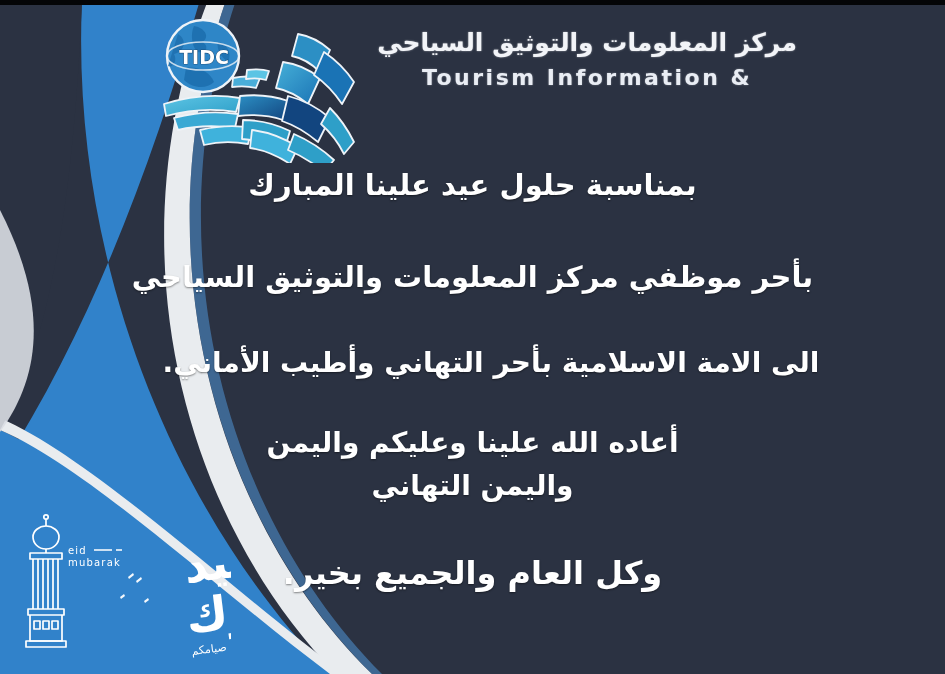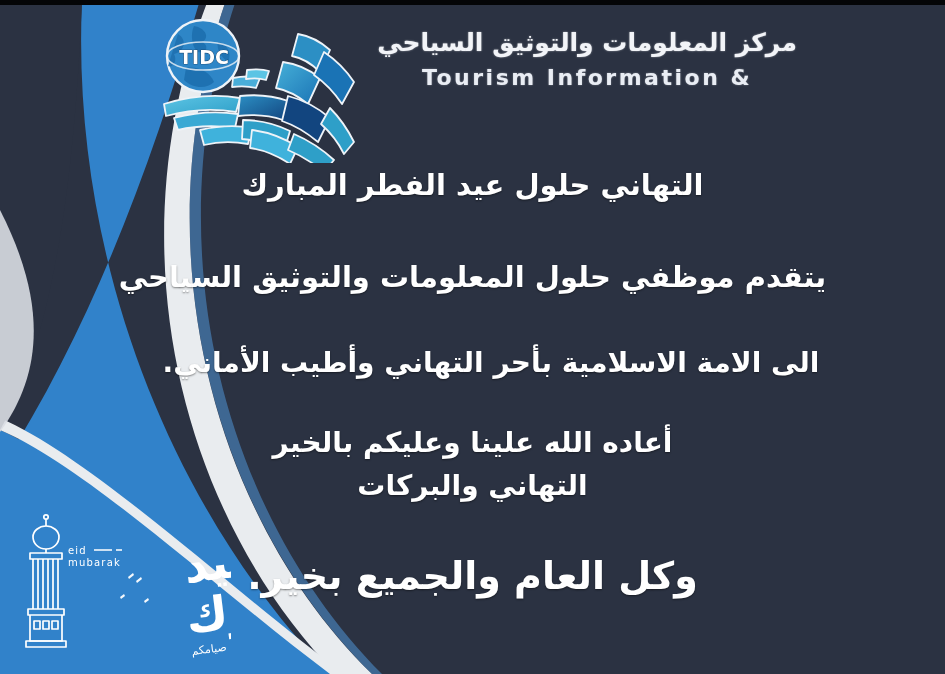--- a/index.html
+++ b/index.html
@@ -97,21 +97,21 @@
     color: #ffffff;
     font-weight: bold;
     text-shadow: 0 1px 2px rgba(0,0,0,.45);
     white-space: nowrap;
   }
   .l1 { font-size: 29px; margin: 0 0 58px 0; }
   .l2 { font-size: 29px; margin: 0 0 52px 0; }
   .l3 { font-size: 28px; margin: 0 0 47px 0; padding-left: 37px; }
   .l4 { font-size: 28px; margin: 0 0 10px 0; }
   .l5 { font-size: 28px; margin: 0 0 52px 0; }
-  .l6 { font-size: 38px; margin: 12px; }
+  .l6 { font-size: 32px; margin: 12px; }
 
   
   .eid-badge {
     position: absolute;
     left: 16px;
     bottom: 4px;
     width: 215px;
     height: 165px;
     z-index: 25;
   }
@@ -198,25 +198,25 @@
       </svg>
     </div>
 
     <div class="brand-text">
       <div class="brand-ar">مركز المعلومات والتوثيق السياحي</div>
       <div class="brand-en1">Tourism Information &amp;</div>
     </div>
   </div>
 
   <div class="message">
-    <p class="msg-line l1">التهاني حلول عيد الفطر المبارك</p>
-    <p class="msg-line l2">يتقدم موظفي حلول المعلومات والتوثيق السياحي</p>
+    <p class="msg-line l1">بمناسبة حلول عيد علينا المبارك</p>
+    <p class="msg-line l2">بأحر موظفي مركز المعلومات والتوثيق السياحي</p>
     <p class="msg-line l3">الى الامة الاسلامية بأحر التهاني وأطيب الأماني.</p>
-    <p class="msg-line l4">أعاده الله علينا وعليكم بالخير</p>
-    <p class="msg-line l5">التهاني والبركات</p>
+    <p class="msg-line l4">أعاده الله علينا وعليكم واليمن</p>
+    <p class="msg-line l5">واليمن التهاني</p>
     <p class="msg-line l6">وكل العام والجميع بخير.</p>
   </div>
 
   <div class="eid-badge">
     <svg viewBox="0 0 215 165" width="215" height="165" aria-hidden="true">
 
       <g fill="none" stroke="#ffffff" stroke-width="1.7" stroke-linejoin="round">
         <path d="M30,48 L30,44"></path>
         <path d="M30,44 C22,44 17,38 17,32 C17,26 23,21 30,21 C37,21 43,26 43,32 C43,38 38,44 30,44 Z"></path>
         <path d="M30,21 L30,14"></path>

